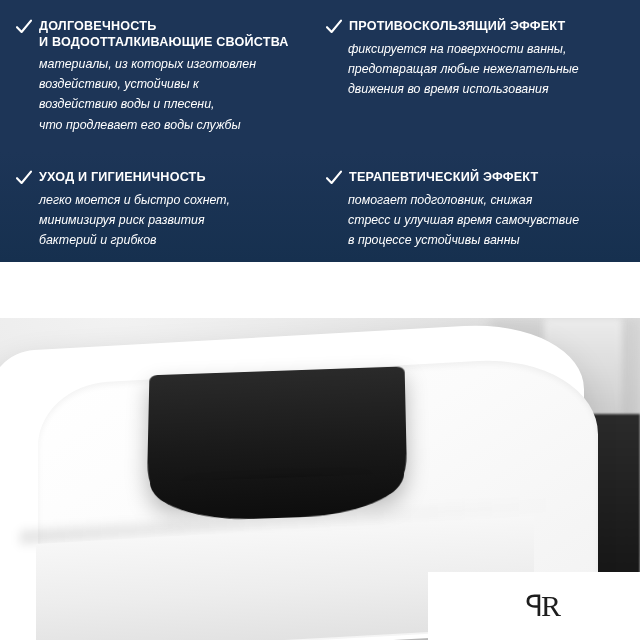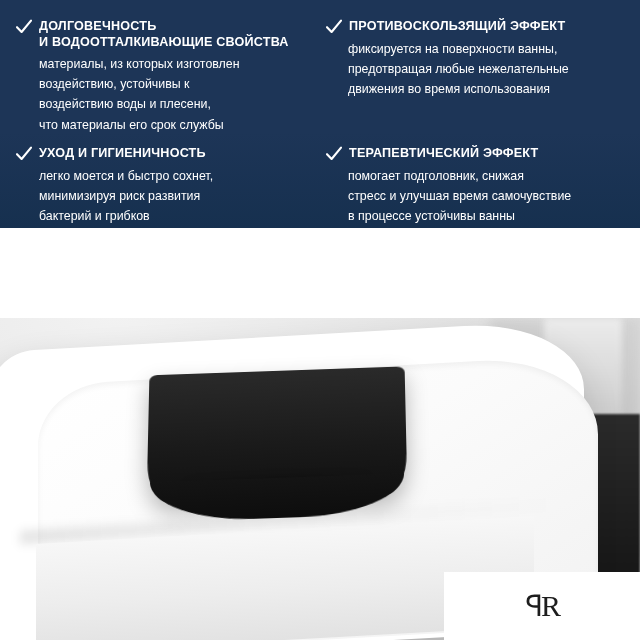--- a/index.html
+++ b/index.html
@@ -18,21 +18,21 @@
     width: 640px;
     height: 640px;
     overflow: hidden;
   }
 
   
   .info-panel {
     position: absolute;
     left: 0; top: 0;
     width: 640px;
-    height: 228px;
+    height: 262px;
     background: linear-gradient(180deg, #1d3557 0%, #1d3557 58%, #16304f 100%);
     box-sizing: border-box;
     padding: 18px 14px 10px 14px;
   }
   .feature-grid {
     display: grid;
     grid-template-columns: 1fr 1fr;
     grid-template-rows: auto auto;
     column-gap: 8px;
     row-gap: 10px;
@@ -62,28 +62,28 @@
     line-height: 1.28;
     text-transform: uppercase;
   }
   .feature-body {
     margin-top: 4px;
     font-size: 12.4px;
     color: #ffffff;
     line-height: 1.62;
     font-weight: 500;
   }
-  .feature-body span { display: block; white-space: nowrap; }
+  .feature-body span { display: block; white-space: nowrap; font-style: italic; }
   .feature-1 .feature-body,
   .feature-3 .feature-body { padding-left: 23px; }
   .feature-2 .feature-body,
   .feature-4 .feature-body { padding-left: 22px; }
 
   
-  .row2 { }
+  .row2 { margin-top: 24px; }
 
   
   .photo {
     position: absolute;
     left: 0;
     top: 318px;
     width: 640px;
     height: 322px;
     overflow: hidden;
     background: #ffffff;
@@ -202,20 +202,21 @@
   .logo-badge {
     position: absolute;
     right: 0;
     bottom: 0;
     width: 196px;
     height: 68px;
     background: #ffffff;
     display: flex;
     align-items: center;
     justify-content: center;
+    padding-left: 16px;
   }
   .logo-mark {
     font-family: "Liberation Serif", serif;
     font-size: 30px;
     letter-spacing: -2px;
     color: #1d1d1d;
     line-height: 1;
   }
 </style>
 </head>
@@ -233,21 +234,21 @@
           </svg>
           <div class="feature-title">
             <div>ДОЛГОВЕЧНОСТЬ</div>
             <div>И ВОДООТТАЛКИВАЮЩИЕ СВОЙСТВА</div>
           </div>
         </div>
         <div class="feature-body">
           <span>материалы, из которых изготовлен</span>
           <span>воздействию, устойчивы к</span>
           <span>воздействию воды и плесени,</span>
-          <span>что материалы его срок службы</span>
+          <span>что продлевает его воды службы</span>
         </div>
       </div>
 
       <div class="feature feature-2">
         <div class="feature-head">
           <svg class="check" viewBox="0 0 16 16">
             <path d="M1 8.2 L5.6 13 L15 1.6" fill="none" stroke="currentColor" stroke-width="2.1" stroke-linecap="round" stroke-linejoin="round"></path>
           </svg>
           <div class="feature-title">
             <div>ПРОТИВОСКОЛЬЗЯЩИЙ ЭФФЕКТ</div>

